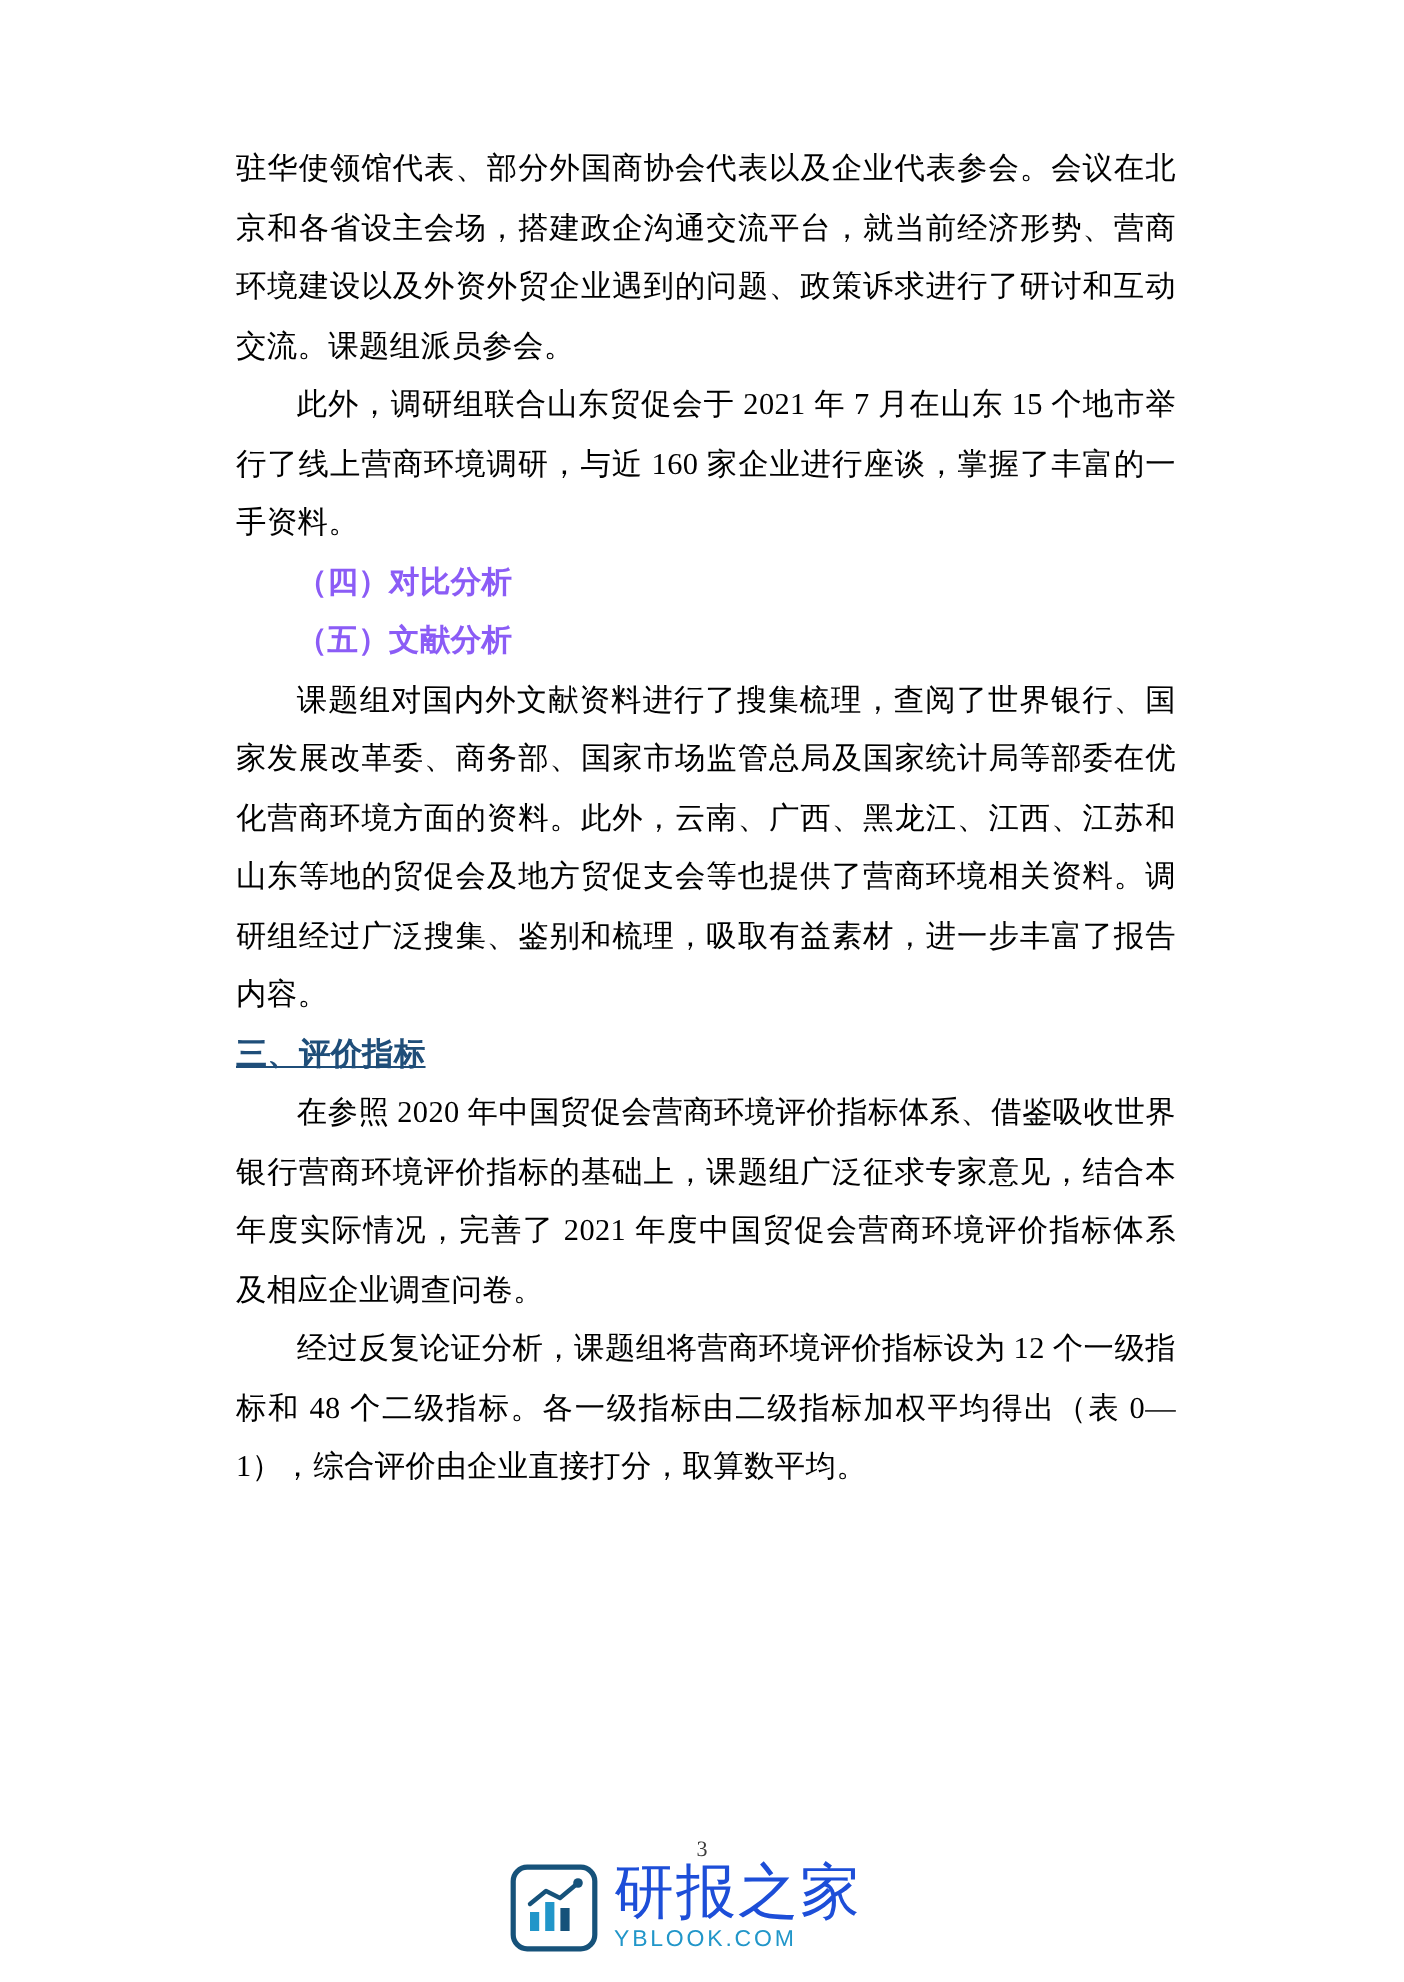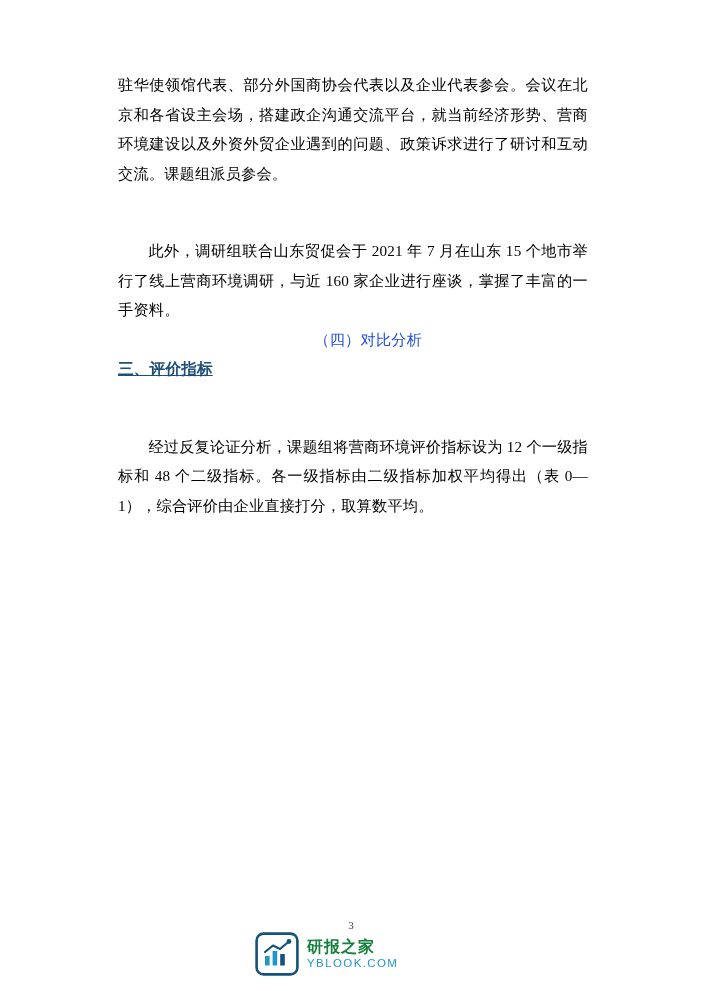--- a/index.html
+++ b/index.html
@@ -31,31 +31,29 @@
     margin: 0 0 0 0;
     font-size: 15.2px;
     line-height: 29.5px;
     color: #000000;
     text-align: justify;
     text-justify: inter-ideograph;
     letter-spacing: 0.2px;
   }
   p.para.indent {
     text-indent: 2em;
-    margin-top: 48px;
   }
   h3.heading-blue {
     margin: 0;
     font-size: 15.2px;
     line-height: 29.5px;
-    font-weight: normal;
-    color: #1d4ed8;
+    font-weight: bold;
+    color: #8b5cf6;
     text-indent: 2em;
     letter-spacing: 0.2px;
-    text-align: center;
   }
   h2.heading-main {
     margin: 0;
     font-size: 15.6px;
     line-height: 29.5px;
     font-weight: bold;
     color: #1f4e79;
     letter-spacing: 0.2px;
     text-decoration: underline;
   }
@@ -87,23 +85,23 @@
     flex: 0 0 auto;
   }
   .logo-text {
     display: flex;
     flex-direction: column;
     justify-content: center;
     line-height: 1;
   }
   .logo-title {
     font-family: "Liberation Sans", sans-serif;
-    font-size: 16px;
-    font-weight: bold;
-    color: #15803d;
+    font-size: 30px;
+    font-weight: normal;
+    color: #1d4ed8;
     letter-spacing: 1px;
   }
   .logo-sub {
     font-family: "Liberation Sans", sans-serif;
     font-size: 11.5px;
     font-weight: normal;
     color: #2196c9;
     letter-spacing: 1.4px;
     margin-top: 3px;
   }
@@ -115,24 +113,27 @@
 
   <div class="content">
 
     <p class="para">驻华使领馆代表、部分外国商协会代表以及企业代表参会。会议在北京和各省设主会场，搭建政企沟通交流平台，就当前经济形势、营商环境建设以及外资外贸企业遇到的问题、政策诉求进行了研讨和互动交流。课题组派员参会。</p>
 
     <p class="para indent">此外，调研组联合山东贸促会于 2021 年 7 月在山东 15 个地市举行了线上营商环境调研，与近 160 家企业进行座谈，掌握了丰富的一手资料。</p>
 
     <h3 class="heading-blue">（四）对比分析</h3>
 
 
+    <h3 class="heading-blue">（五）文献分析</h3>
 
+    <p class="para indent">课题组对国内外文献资料进行了搜集梳理，查阅了世界银行、国家发展改革委、商务部、国家市场监管总局及国家统计局等部委在优化营商环境方面的资料。此外，云南、广西、黑龙江、江西、江苏和山东等地的贸促会及地方贸促支会等也提供了营商环境相关资料。调研组经过广泛搜集、鉴别和梳理，吸取有益素材，进一步丰富了报告内容。</p>
 
     <h2 class="heading-main">三、评价指标</h2>
 
+    <p class="para indent">在参照 2020 年中国贸促会营商环境评价指标体系、借鉴吸收世界银行营商环境评价指标的基础上，课题组广泛征求专家意见，结合本年度实际情况，完善了 2021 年度中国贸促会营商环境评价指标体系及相应企业调查问卷。</p>
 
     <p class="para indent">经过反复论证分析，课题组将营商环境评价指标设为 12 个一级指标和 48 个二级指标。各一级指标由二级指标加权平均得出（表 0—1），综合评价由企业直接打分，取算数平均。</p>
 
   </div>
 
   <div class="page-number">3</div>
 
   <div class="footer-logo">
     <div class="logo-mark">
       <svg width="44" height="44" viewBox="0 0 44 44" xmlns="http://www.w3.org/2000/svg">

